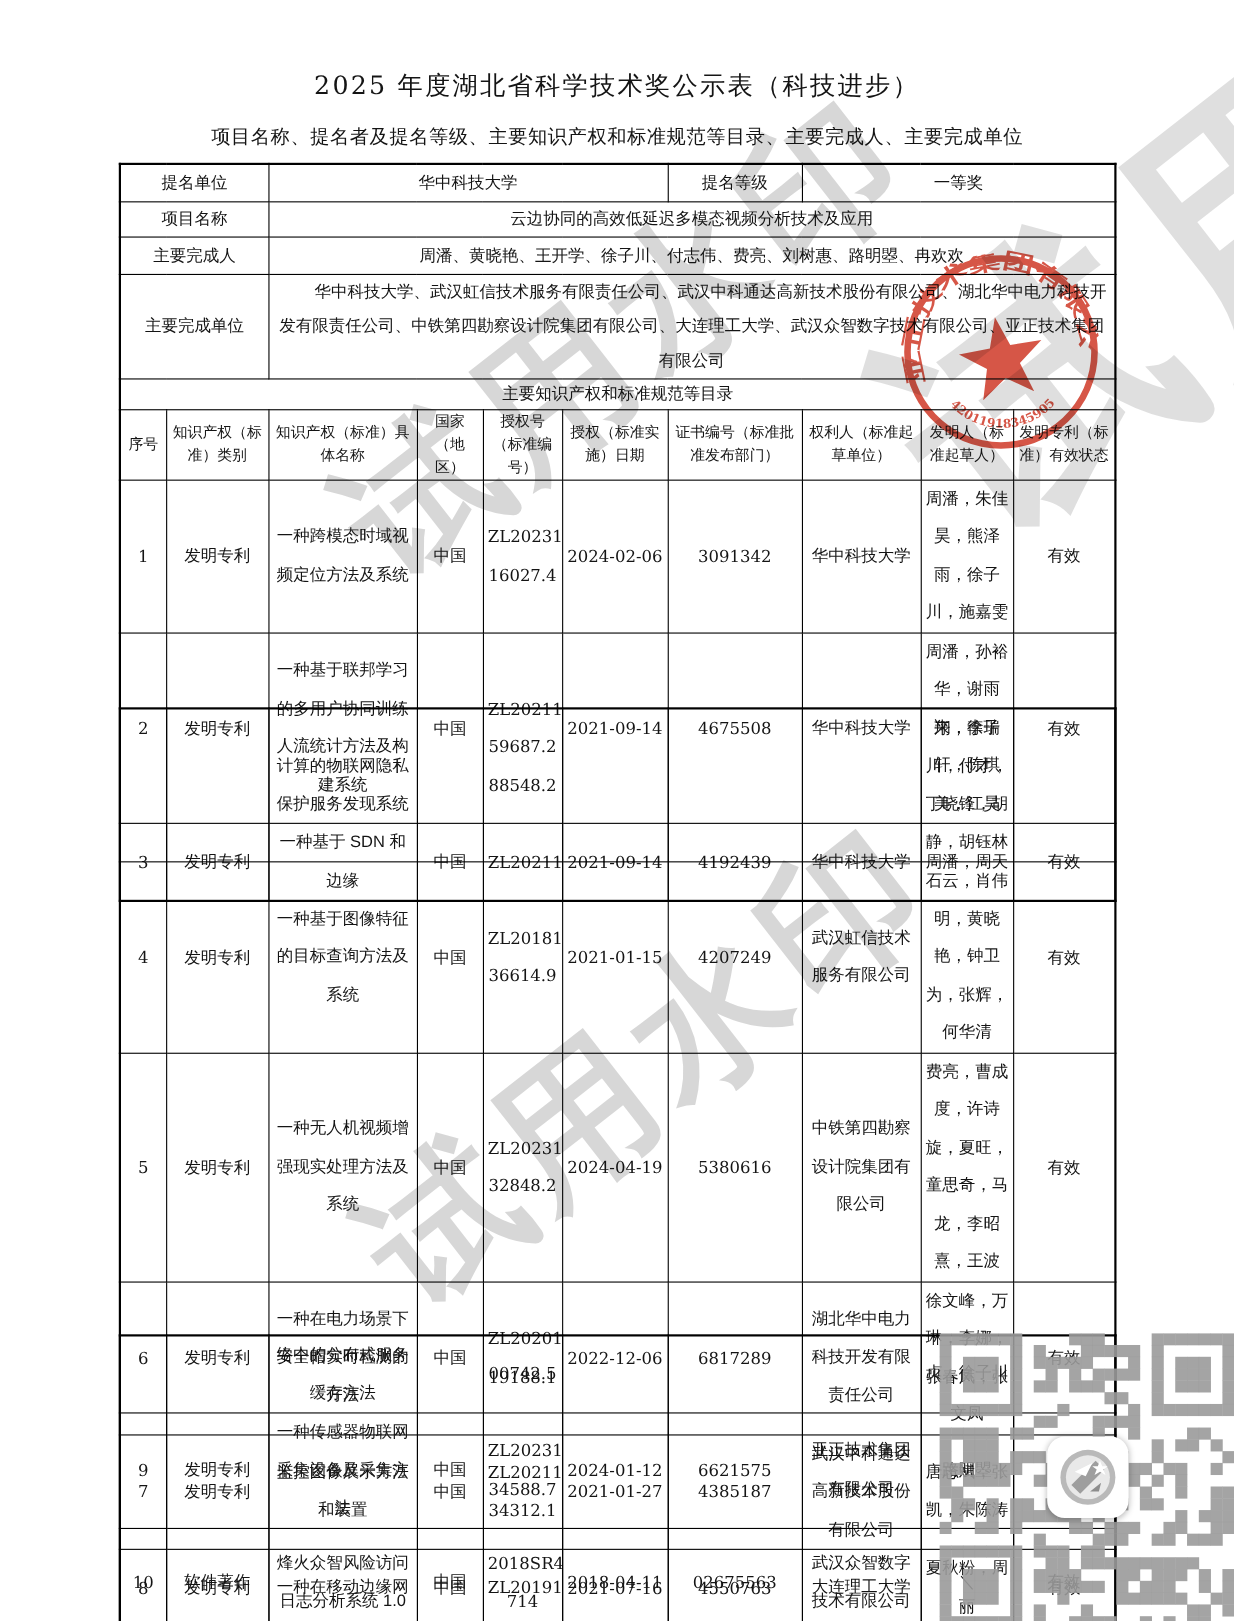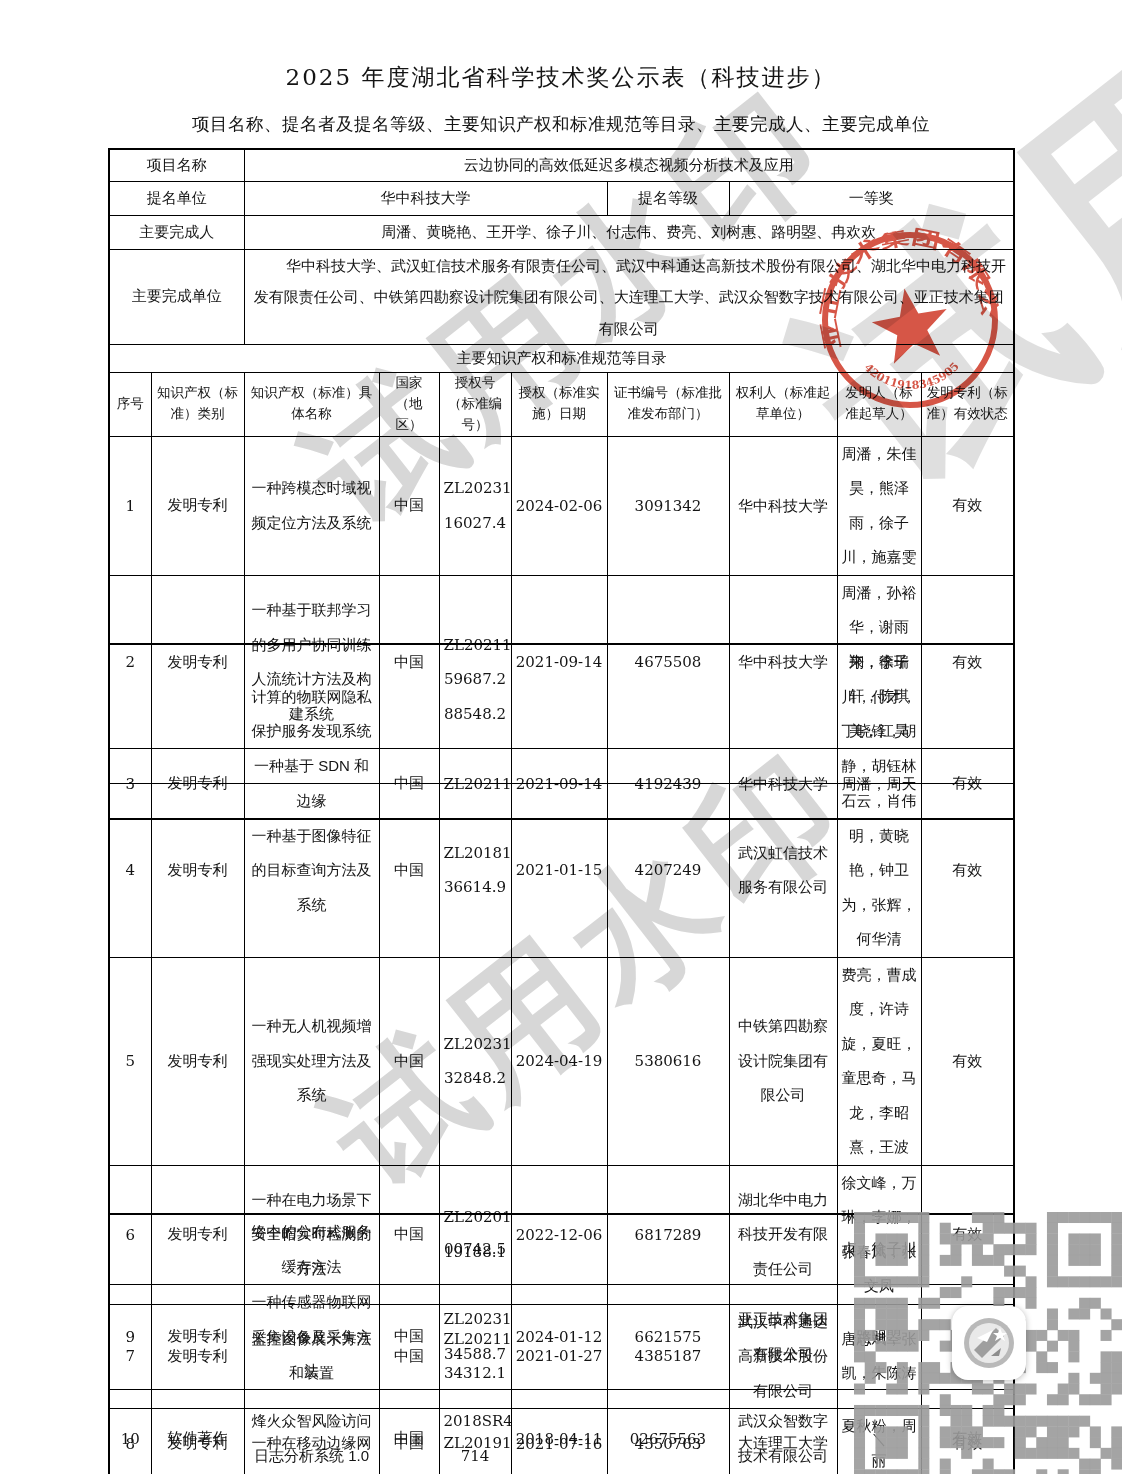--- a/index.html
+++ b/index.html
@@ -67,29 +67,29 @@
         <col style="width:135px">
         <col style="width:60px">
         <col style="width:72px">
         <col style="width:96px">
         <col style="width:122px">
         <col style="width:108px">
         <col style="width:84px">
         <col style="width:93px">
       </colgroup>
     <tbody>
-      <tr style="height:32px">
-        <td colspan="2" class="lbl">项目名称</td>
-        <td colspan="8" class="ctr">云边协同的高效低延迟多模态视频分析技术及应用</td>
-      </tr>
       <tr style="height:34px">
         <td colspan="2" class="lbl">提名单位</td>
         <td colspan="4" class="ctr">华中科技大学</td>
         <td class="lbl">提名等级</td>
         <td colspan="3" class="ctr">一等奖</td>
+      </tr>
+      <tr style="height:32px">
+        <td colspan="2" class="lbl">项目名称</td>
+        <td colspan="8" class="ctr">云边协同的高效低延迟多模态视频分析技术及应用</td>
       </tr>
       <tr style="height:34px">
         <td colspan="2" class="lbl">主要完成人</td>
         <td colspan="8" class="left-val">周潘、黄晓艳、王开学、徐子川、付志伟、费亮、刘树惠、路明曌、冉欢欢</td>
       </tr>
       <tr style="height:66px">
         <td colspan="2" class="lbl">主要完成单位</td>
         <td colspan="8" class="units-val">华中科技大学、武汉虹信技术服务有限责任公司、武汉中科通达高新技术股份有限公司、湖北华中电力科技开发有限责任公司、中铁第四勘察设计院集团有限公司、大连理工大学、武汉众智数字技术有限公司、亚正技术集团有限公司</td>
       </tr>
       <tr style="height:28px">

